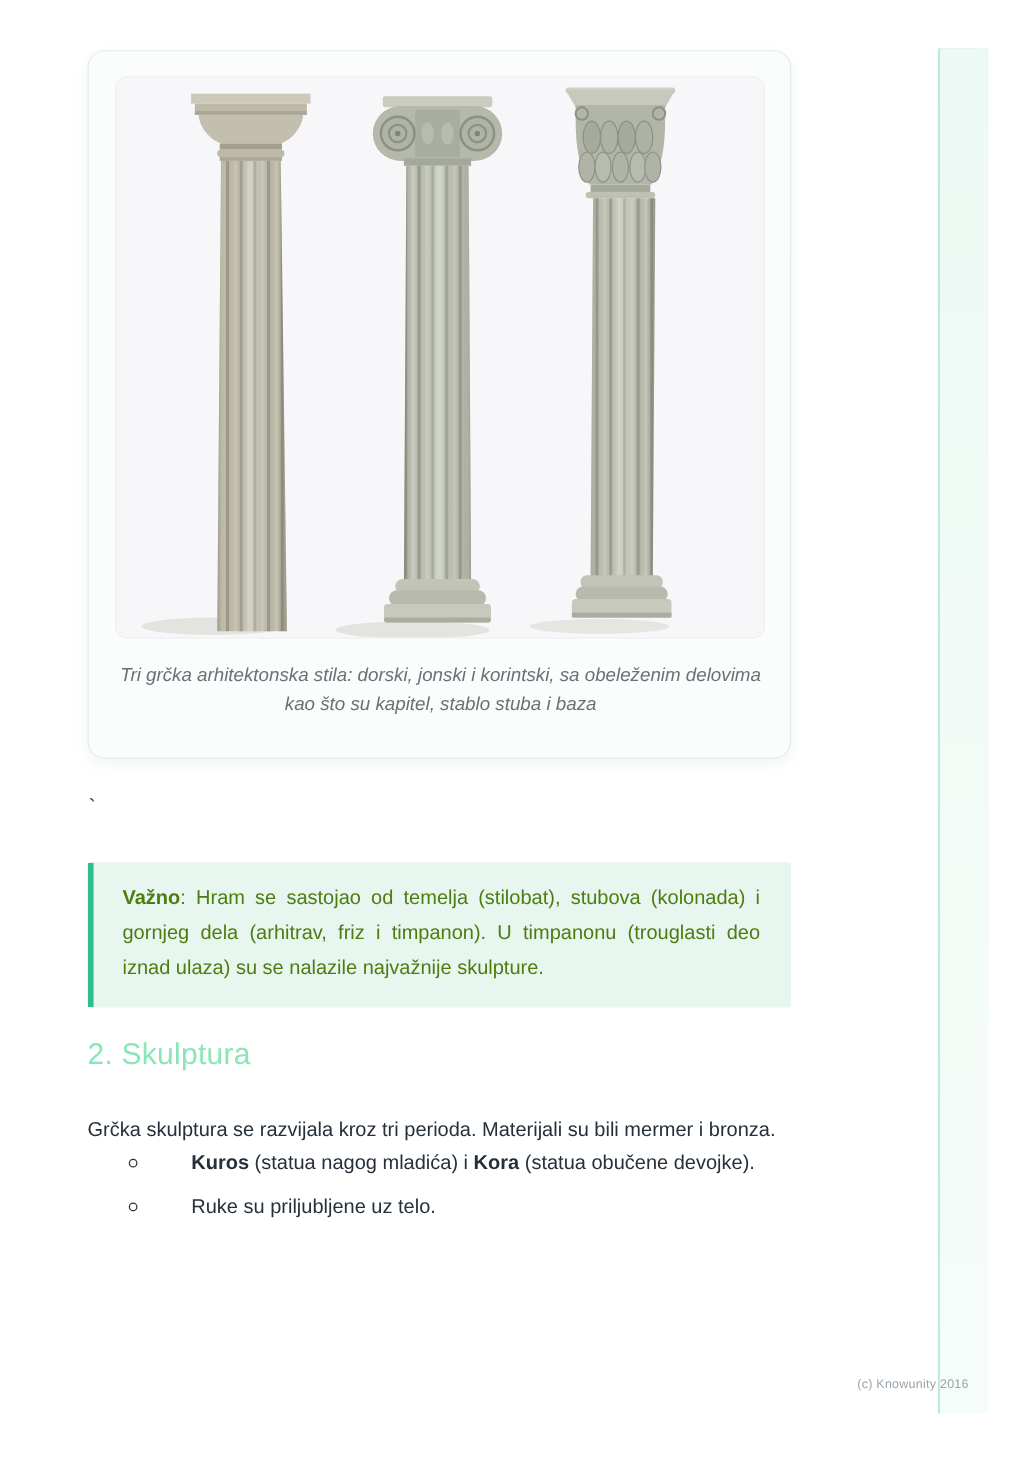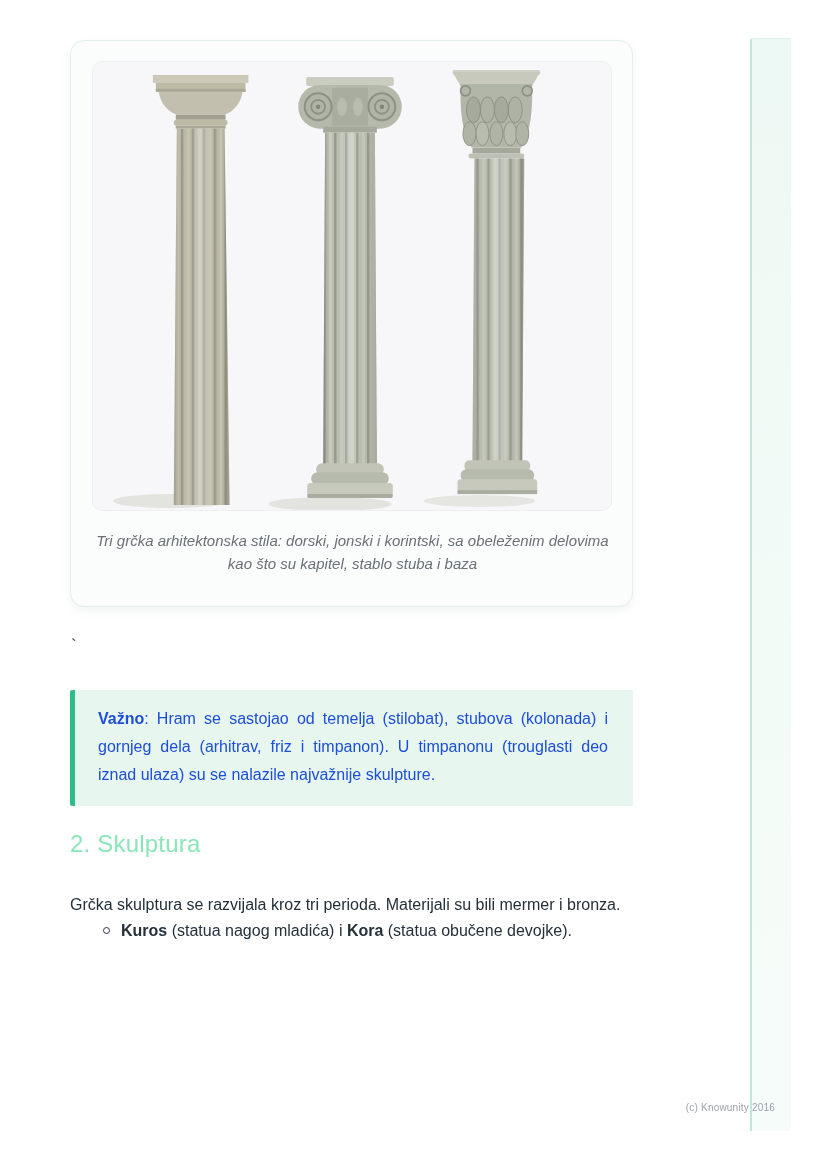--- a/index.html
+++ b/index.html
@@ -25,39 +25,39 @@
   }
 
   
   .stray-char { position:absolute; left:71px; top:636px; font-size:17px; color:#3a434c; }
 
   
   .note-box {
     position:absolute; left:70px; top:690px; width:563px;
     background:#e7f6ee; border-left:5px solid #2dbe8a; border-radius:2px;
     padding:15px 25px 17px 23px;
-    font-size:16px; line-height:28px; text-align:justify; color:#1d4ed8;
+    font-size:16px; line-height:28px; text-align:justify; color:#4d7c0f;
   }
   .note-box b { font-weight:700; }
 
   
   .section-heading {
     position:absolute; left:70px; top:830px;
     font-size:24px; font-weight:400; color:#8ae6b8; letter-spacing:0.2px;
   }
   .section-intro {
     position:absolute; left:70px; top:877px; width:563px;
     font-size:16px; line-height:24px; color:#25303a;margin-top:16px;
   }
   .bullet-list { position:absolute; left:70px; top:918px; width:563px; }
   .bullet-item { display:flex; align-items:flex-start; margin-bottom:20px; }
   .disc-marker { flex:none; width:5px; height:5px; background:#1c252e; border-radius:50%; margin:10px 14px 0 7px; }
   .bullet-item .item-text { font-size:16px; line-height:26px; font-weight:700; }
   .sub-list { padding-left:33px; }
-  .sub-item { display:flex; align-items:flex-start; margin-bottom:9px; }
+  .sub-item { display:flex; align-items:flex-start; margin-bottom:9px;gap:32px; }
   .circle-marker { flex:none; width:7px; height:7px; border:1.6px solid #2a333d; border-radius:50%; margin:9px 11px 0 0; }
   .sub-item .item-text { font-size:16px; line-height:26px; font-weight:400; }
   .sub-item .item-text b { font-weight:700; }
 
   
   .page-edge-bar {
     position:absolute; left:750px; top:38px; width:41px; height:1093px;
     background:linear-gradient(180deg,#edf9f4 0%,#f3fbf7 60%,#f6fcf9 100%);
     border-left:2px solid #bce9d8; border-top:1px solid #d9f3e8;
     border-top-left-radius:3px;
@@ -171,20 +171,24 @@
   <h2 class="section-heading">2. Skulptura</h2>
 
   <p class="section-intro">Grčka skulptura se razvijala kroz tri perioda. Materijali su bili mermer i bronza.</p>
 
   <div class="bullet-list">
     <div class="sub-list">
       <div class="sub-item">
         <span class="circle-marker"></span>
         <span class="item-text"><b>Kuros</b><span> (statua nagog mladića) i </span><b>Kora</b><span> (statua obučene devojke).</span></span>
       </div>
+      <div class="sub-item">
+        <span class="circle-marker"></span>
+        <span class="item-text">Ruke su priljubljene uz telo.</span>
+      </div>
     </div>
   </div>
 
   <div class="page-edge-bar"></div>
 
   <div class="footer-copyright">(c) Knowunity 2016</div>
 
 </div>
 
 </body></html>

